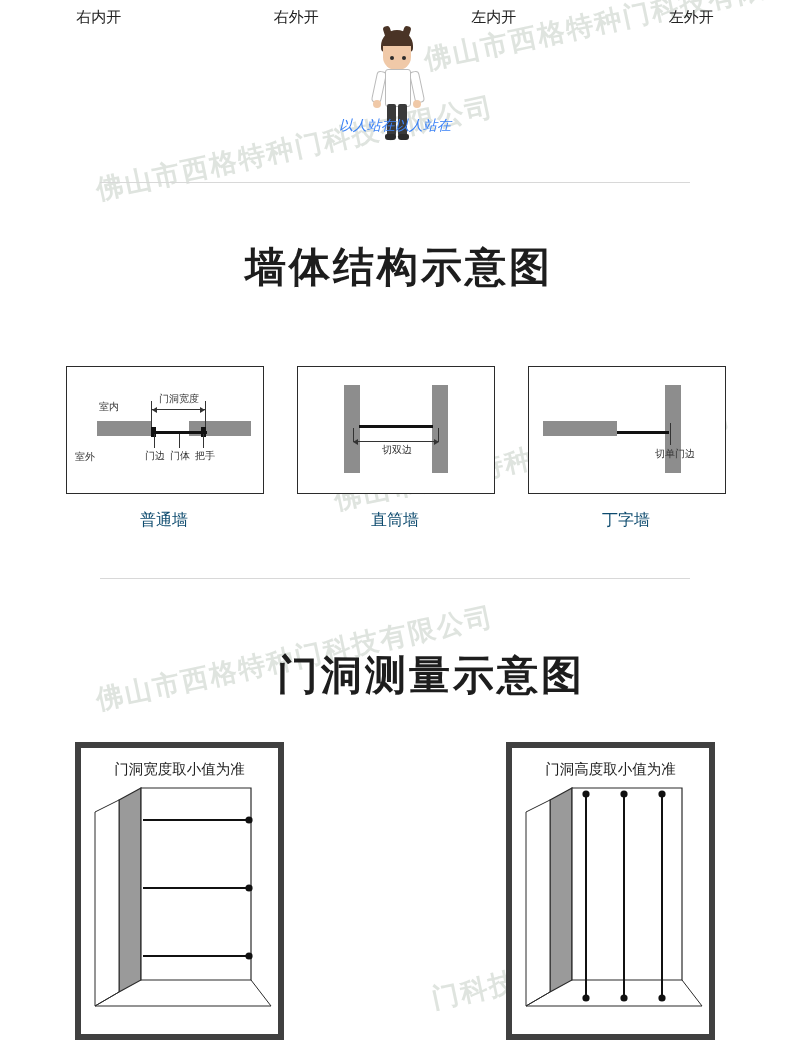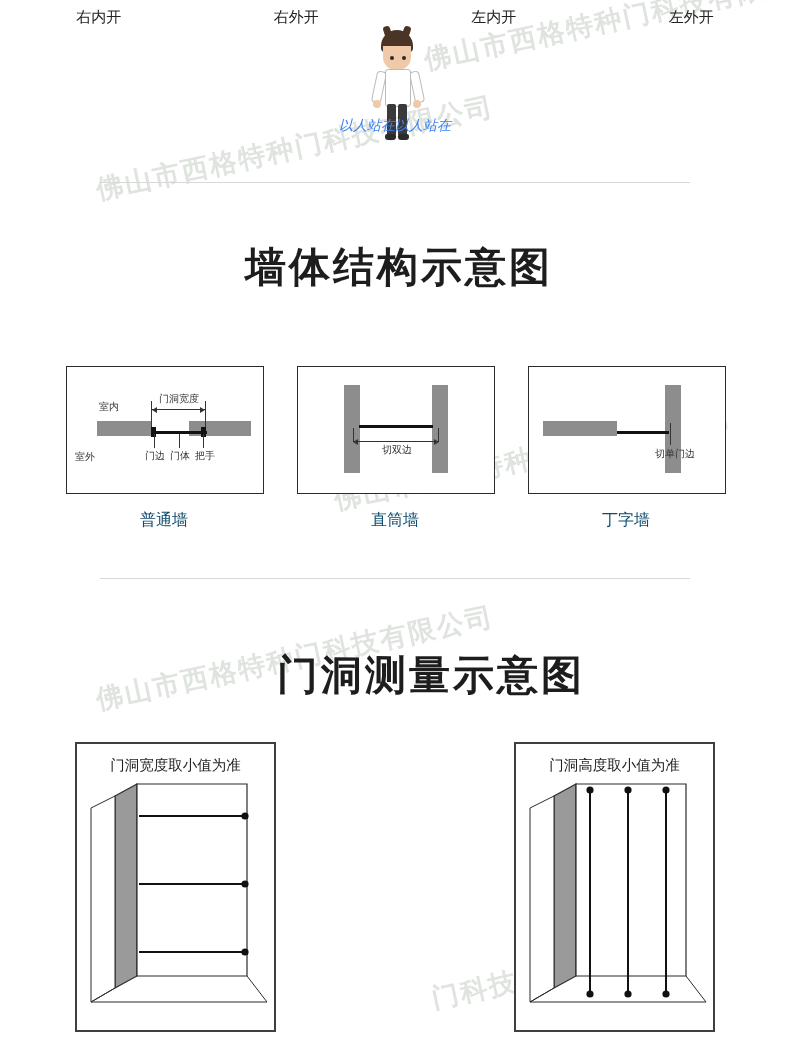--- a/index.html
+++ b/index.html
@@ -184,21 +184,21 @@
     top: 742px;
     left: 75px;
     width: 640px;
     display: flex;
     justify-content: space-between;
   }
   .meas-box {
     position: relative;
     width: 197px;
     height: 286px;
-    border: 2px solid #404040;
+    border: 6px solid #404040;
     background: #fff;
     overflow: hidden;
   }
   .meas-title {
     position: absolute;
     top: 12px; left: 0; width: 100%;
     text-align: center;
     font-size: 14.5px;
     color: #1d1d1d;
   }

